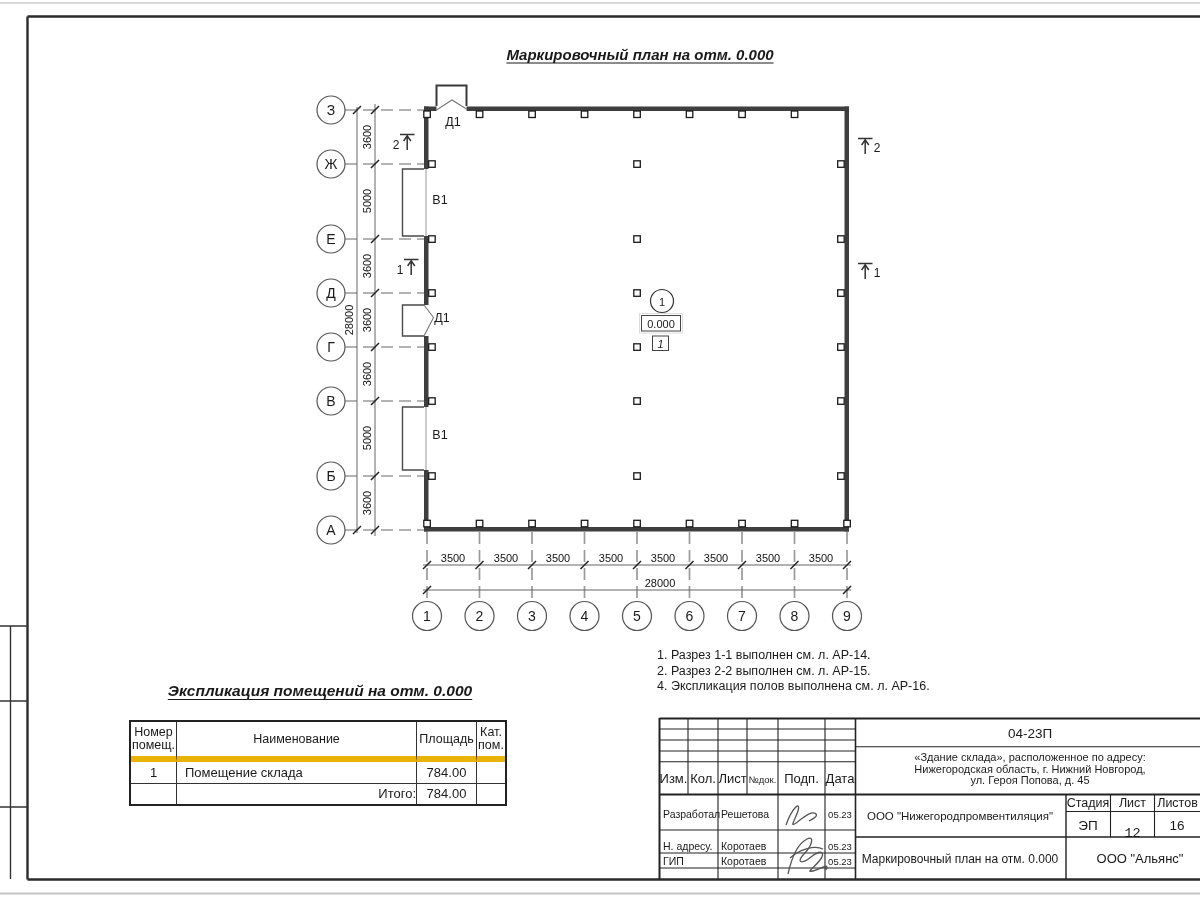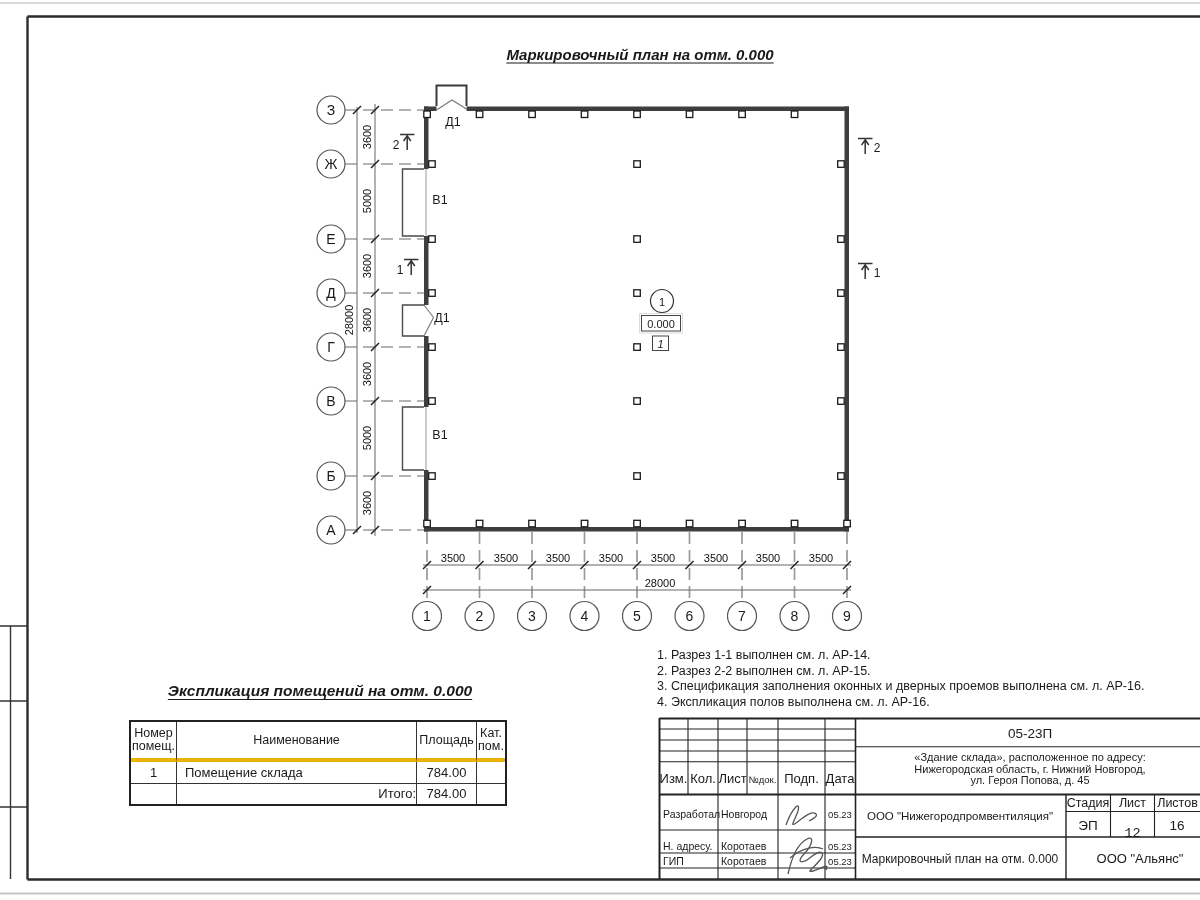--- a/index.html
+++ b/index.html
@@ -16,21 +16,21 @@
               text-decoration:underline;text-underline-offset:3px;}
   .expl-title{font-size:15.5px;font-weight:bold;font-style:italic;
               text-decoration:underline;text-underline-offset:3px;}
   .notes{font-size:12.5px;line-height:15.6px;white-space:nowrap;}
   
   .expl{left:129px;top:720px;width:378px;border:2px solid #222;box-sizing:border-box;
         display:grid;grid-template-columns:46px 240px 60px 1fr;
         grid-template-rows:40px 21.5px 20px;font-size:13px;}
   .expl > div{border-right:1px solid #333;border-bottom:1px solid #333;box-sizing:border-box;
         display:flex;align-items:center;justify-content:center;text-align:center;line-height:13px;}
-  .expl > div.hdr{border-bottom:4px solid #eab308;font-size:12.5px;}
+  .expl > div.hdr{border-bottom:6px solid #eab308;font-size:12.5px;}
   .expl > div:nth-child(4n){border-right:none;}
   .expl > div.last{border-bottom:none;}
   .expl .lft{justify-content:flex-start;padding-left:8px;text-align:left;}
   .expl .rgt{justify-content:flex-end;text-align:right;}
   
   .tb{font-size:13px;}
   .tb-sm{font-size:10.5px;white-space:nowrap;}
   .tb-xs{font-size:9.5px;white-space:nowrap;}
   .addr{font-size:11px;line-height:11.5px;text-align:center;white-space:nowrap;}
 </style>
@@ -251,44 +251,43 @@
     <div></div>
     <div class="last"></div>
     <div class="rgt last">Итого:</div>
     <div class="last">784.00</div>
     <div class="last"></div>
   </div>
 
   <div class="abs notes" style="left:657px;top:648px;">
     <div>1. Разрез 1-1 выполнен см. л. АР-14.</div>
     <div>2. Разрез 2-2 выполнен см. л. АР-15.</div>
-    <div>3. Спецификация заполнения оконных и дверных проемов выполнена см. л. АР-16.</div>
     <div>4. Экспликация полов выполнена см. л. АР-16.</div>
   </div>
 
   <div class="abs ctr tb" style="left:673.5px;top:778px;">Изм.</div>
   <div class="abs ctr tb" style="left:703px;top:778px;">Кол.</div>
   <div class="abs ctr tb" style="left:732.5px;top:778px;">Лист</div>
   <div class="abs ctr tb-xs" style="left:762.5px;top:779px;">№док.</div>
   <div class="abs ctr tb" style="left:801.5px;top:778px;">Подп.</div>
   <div class="abs ctr tb" style="left:840px;top:778px;">Дата</div>
 
   <div class="abs tb-sm" style="left:663px;top:808px;">Разработал</div>
-  <div class="abs tb-sm" style="left:721px;top:808px;">Новгород</div>
+  <div class="abs tb-sm" style="left:721px;top:808px;">Решетова</div>
   <div class="abs ctr tb-xs" style="left:840px;top:814px;">05.23</div>
 
   <div class="abs tb-sm" style="left:663px;top:840px;">Н. адресу.</div>
   <div class="abs tb-sm" style="left:721px;top:840px;">Коротаев</div>
   <div class="abs ctr tb-xs" style="left:840px;top:846px;">05.23</div>
 
   <div class="abs tb-sm" style="left:663px;top:855px;">ГИП</div>
   <div class="abs tb-sm" style="left:721px;top:855px;">Коротаев</div>
   <div class="abs ctr tb-xs" style="left:840px;top:861px;">05.23</div>
 
-  <div class="abs ctr tb" style="left:1030px;top:732.5px;font-size:13.5px;">05-23П</div>
+  <div class="abs ctr tb" style="left:1030px;top:732.5px;font-size:13.5px;">04-23П</div>
   <div class="abs addr" style="left:855px;width:350px;top:752px;">
     <div>«Здание склада», расположенное по адресу:</div>
     <div>Нижегородская область, г. Нижний Новгород,</div>
     <div>ул. Героя Попова, д. 45</div>
   </div>
   <div class="abs ctr" style="left:960px;top:815.5px;font-size:11.5px;">ООО "Нижегородпромвентиляция"</div>
   <div class="abs ctr" style="left:1088px;top:803px;font-size:12.5px;">Стадия</div>
   <div class="abs ctr" style="left:1132.5px;top:803px;font-size:12.5px;">Лист</div>
   <div class="abs ctr" style="left:1177.5px;top:803px;font-size:12.5px;">Листов</div>
   <div class="abs ctr" style="left:1088px;top:824.5px;font-size:13.5px;">ЭП</div>

